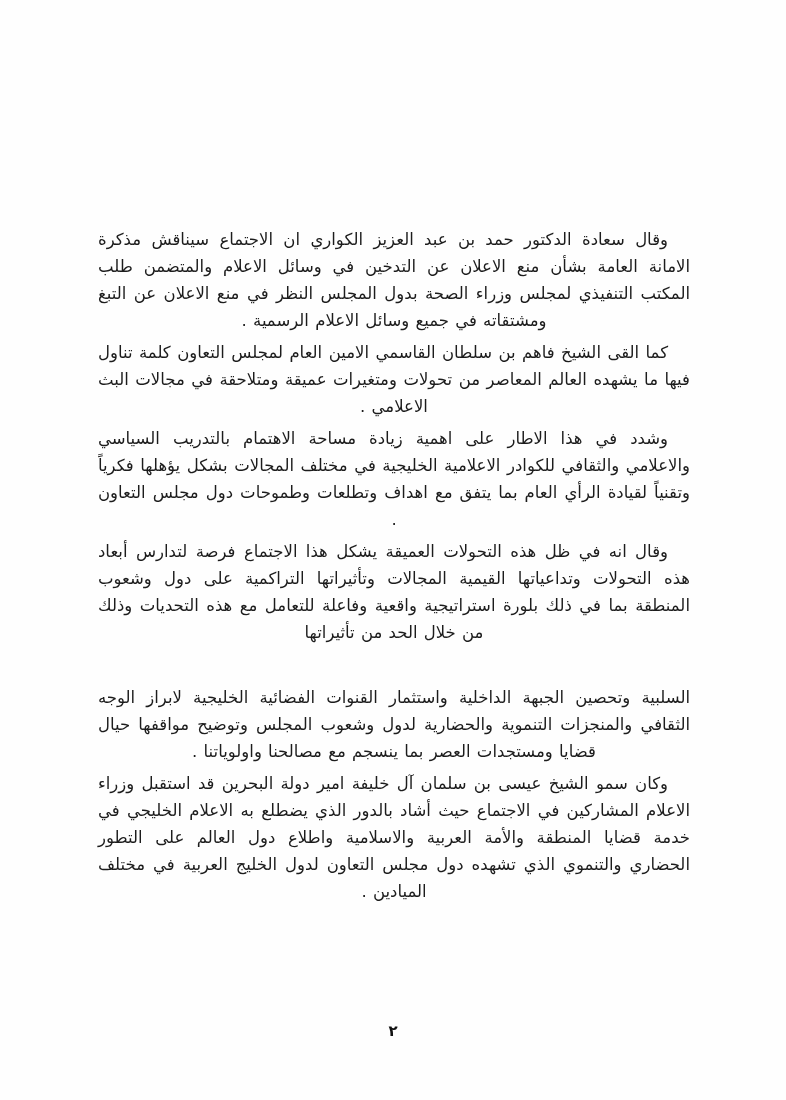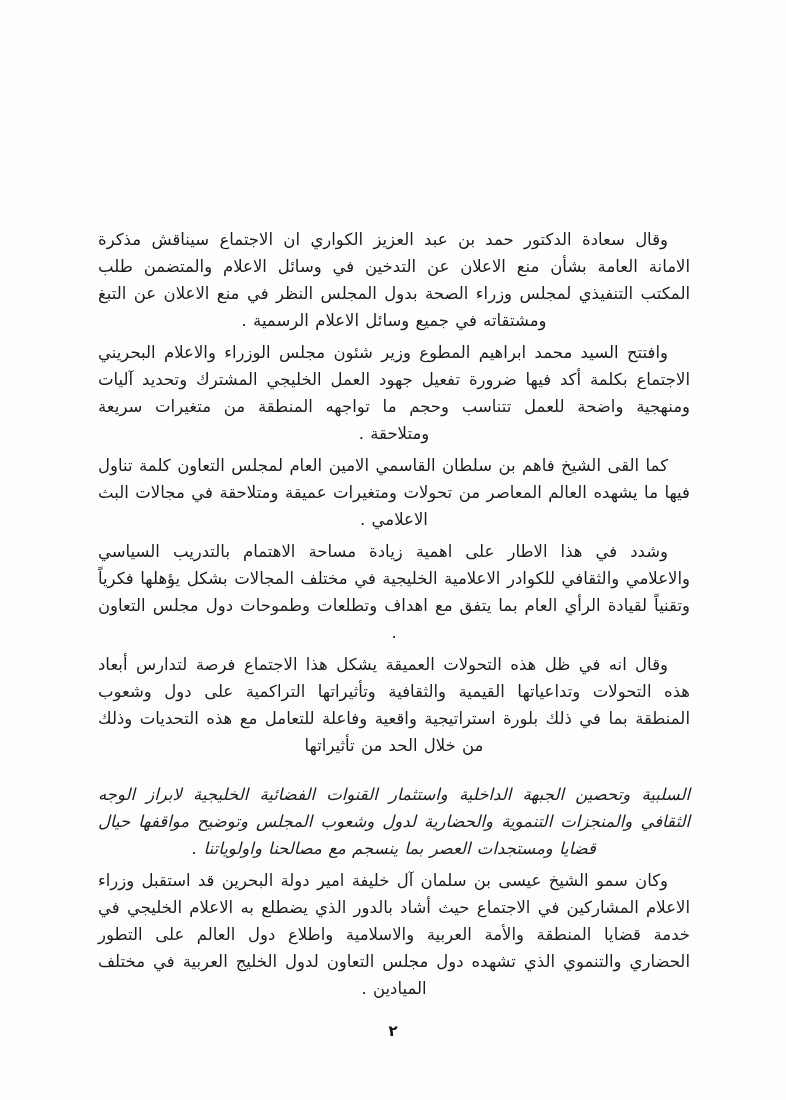--- a/index.html
+++ b/index.html
@@ -26,44 +26,42 @@
     line-height: 27px;
   }
   .text-block p {
     margin: 0 0 5px 0;
     text-align: justify;
     text-align-last: center;
     text-indent: 22px;
     word-spacing: 1px;
   }
   .text-block p.continuation {
-    margin-top: 22px;
+    margin-top: 38px;
     text-indent: 0;
-    font-style: italic;
   }
   .page-number {
     position: absolute;
     top: 1022px;
     left: 0;
     right: 0;
     text-align: center;
     direction: rtl;
     font-size: 15px;
     font-weight: bold;
     color: #111111;
   }
 </style>
 </head>
 <body>
 
 <div class="page">
   <div class="text-block">
 
   <p>وقال سعادة الدكتور حمد بن عبد العزيز الكواري ان الاجتماع سيناقش مذكرة الامانة العامة بشأن منع الاعلان عن التدخين في وسائل الاعلام والمتضمن طلب المكتب التنفيذي لمجلس وزراء الصحة بدول المجلس النظر في منع الاعلان عن التبغ ومشتقاته في جميع وسائل الاعلام الرسمية .</p>
-      <p>وافتتح السيد محمد ابراهيم المطوع وزير شئون مجلس الوزراء والاعلام البحريني الاجتماع بكلمة أكد فيها ضرورة تفعيل جهود العمل الخليجي المشترك وتحديد آليات ومنهجية واضحة للعمل تتناسب وحجم ما تواجهه المنطقة من متغيرات سريعة ومتلاحقة .</p>
       <p>كما القى الشيخ فاهم بن سلطان القاسمي الامين العام لمجلس التعاون كلمة تناول فيها ما يشهده العالم المعاصر من تحولات ومتغيرات عميقة ومتلاحقة في مجالات البث الاعلامي .</p>
       <p>وشدد في هذا الاطار على اهمية زيادة مساحة الاهتمام بالتدريب السياسي والاعلامي والثقافي للكوادر الاعلامية الخليجية في مختلف المجالات بشكل يؤهلها فكرياً وتقنياً لقيادة الرأي العام بما يتفق مع اهداف وتطلعات وطموحات دول مجلس التعاون .</p>
-      <p>وقال انه في ظل هذه التحولات العميقة يشكل هذا الاجتماع فرصة لتدارس أبعاد هذه التحولات وتداعياتها القيمية والثقافية وتأثيراتها التراكمية على دول وشعوب المنطقة بما في ذلك بلورة استراتيجية واقعية وفاعلة للتعامل مع هذه التحديات وذلك من خلال الحد من تأثيراتها</p>
+      <p>وقال انه في ظل هذه التحولات العميقة يشكل هذا الاجتماع فرصة لتدارس أبعاد هذه التحولات وتداعياتها القيمية المجالات وتأثيراتها التراكمية على دول وشعوب المنطقة بما في ذلك بلورة استراتيجية واقعية وفاعلة للتعامل مع هذه التحديات وذلك من خلال الحد من تأثيراتها</p>
       <p class="continuation">السلبية وتحصين الجبهة الداخلية واستثمار القنوات الفضائية الخليجية لابراز الوجه الثقافي والمنجزات التنموية والحضارية لدول وشعوب المجلس وتوضيح مواقفها حيال قضايا ومستجدات العصر بما ينسجم مع مصالحنا واولوياتنا .</p>
       <p>وكان سمو الشيخ عيسى بن سلمان آل خليفة امير دولة البحرين قد استقبل وزراء الاعلام المشاركين في الاجتماع حيث أشاد بالدور الذي يضطلع به الاعلام الخليجي في خدمة قضايا المنطقة والأمة العربية والاسلامية واطلاع دول العالم على التطور الحضاري والتنموي الذي تشهده دول مجلس التعاون لدول الخليج العربية في مختلف الميادين .</p>
     </div>
   <div class="page-number">٢</div>
 </div>
 
 </body></html>

